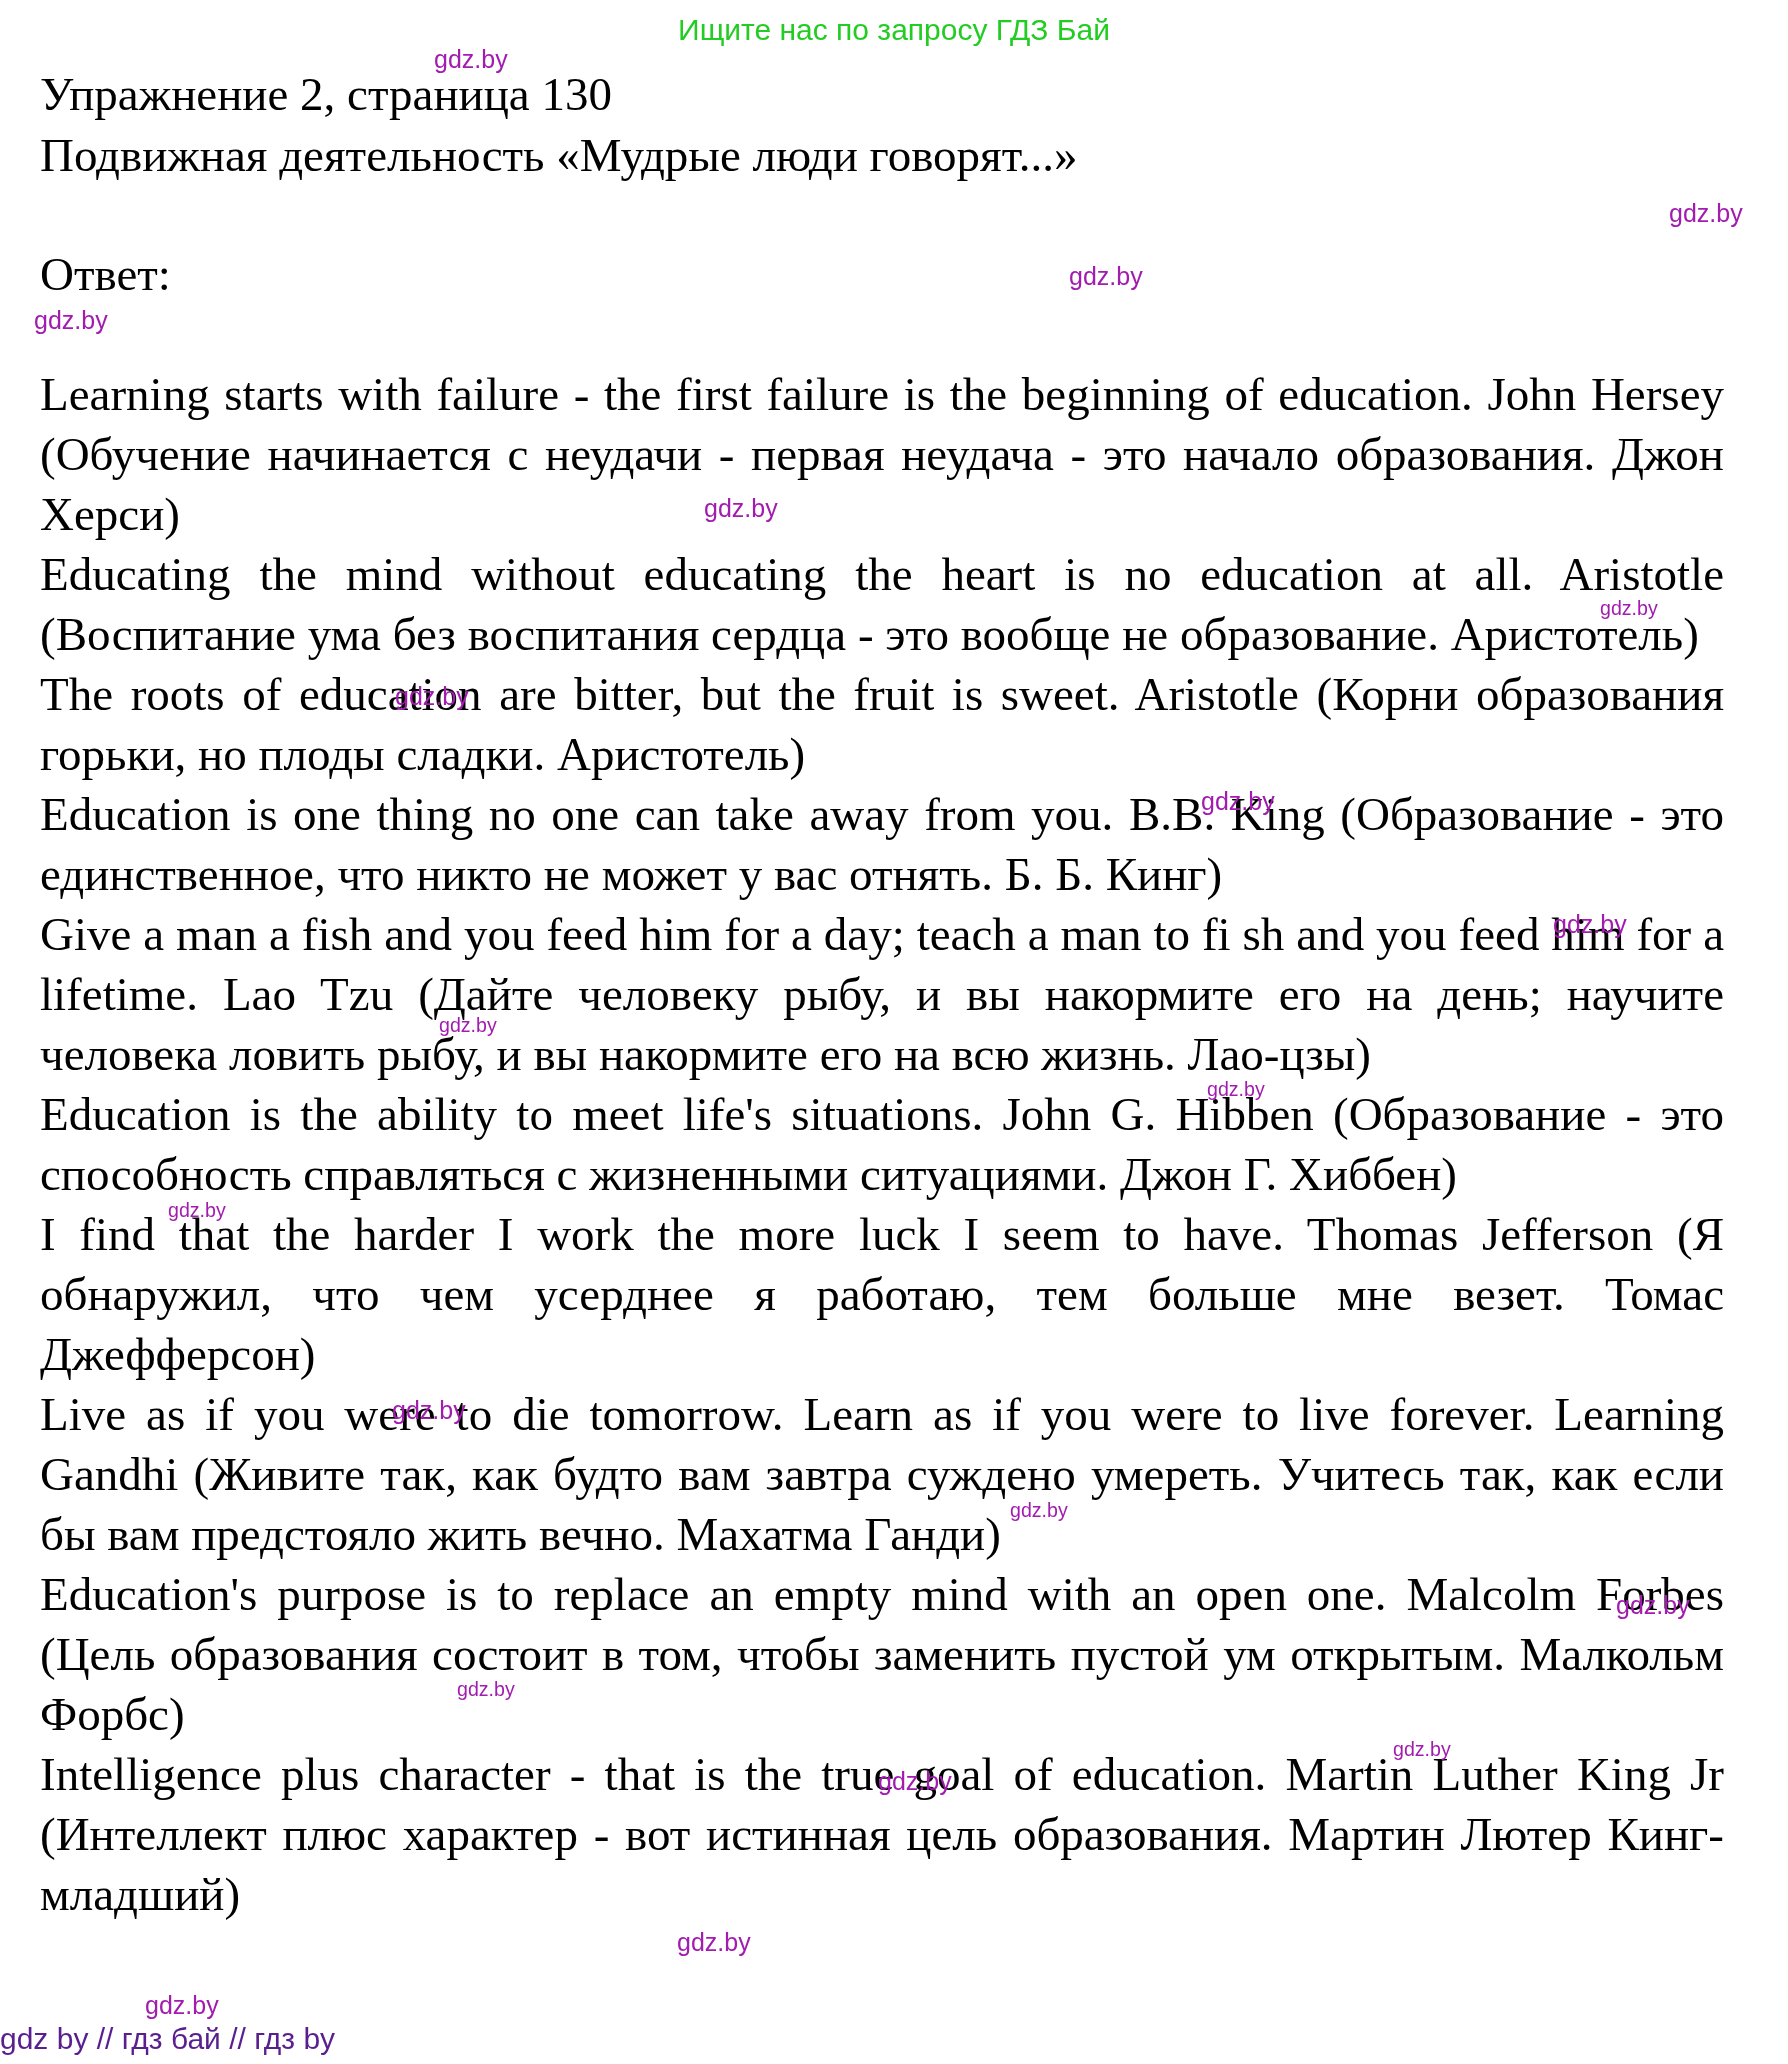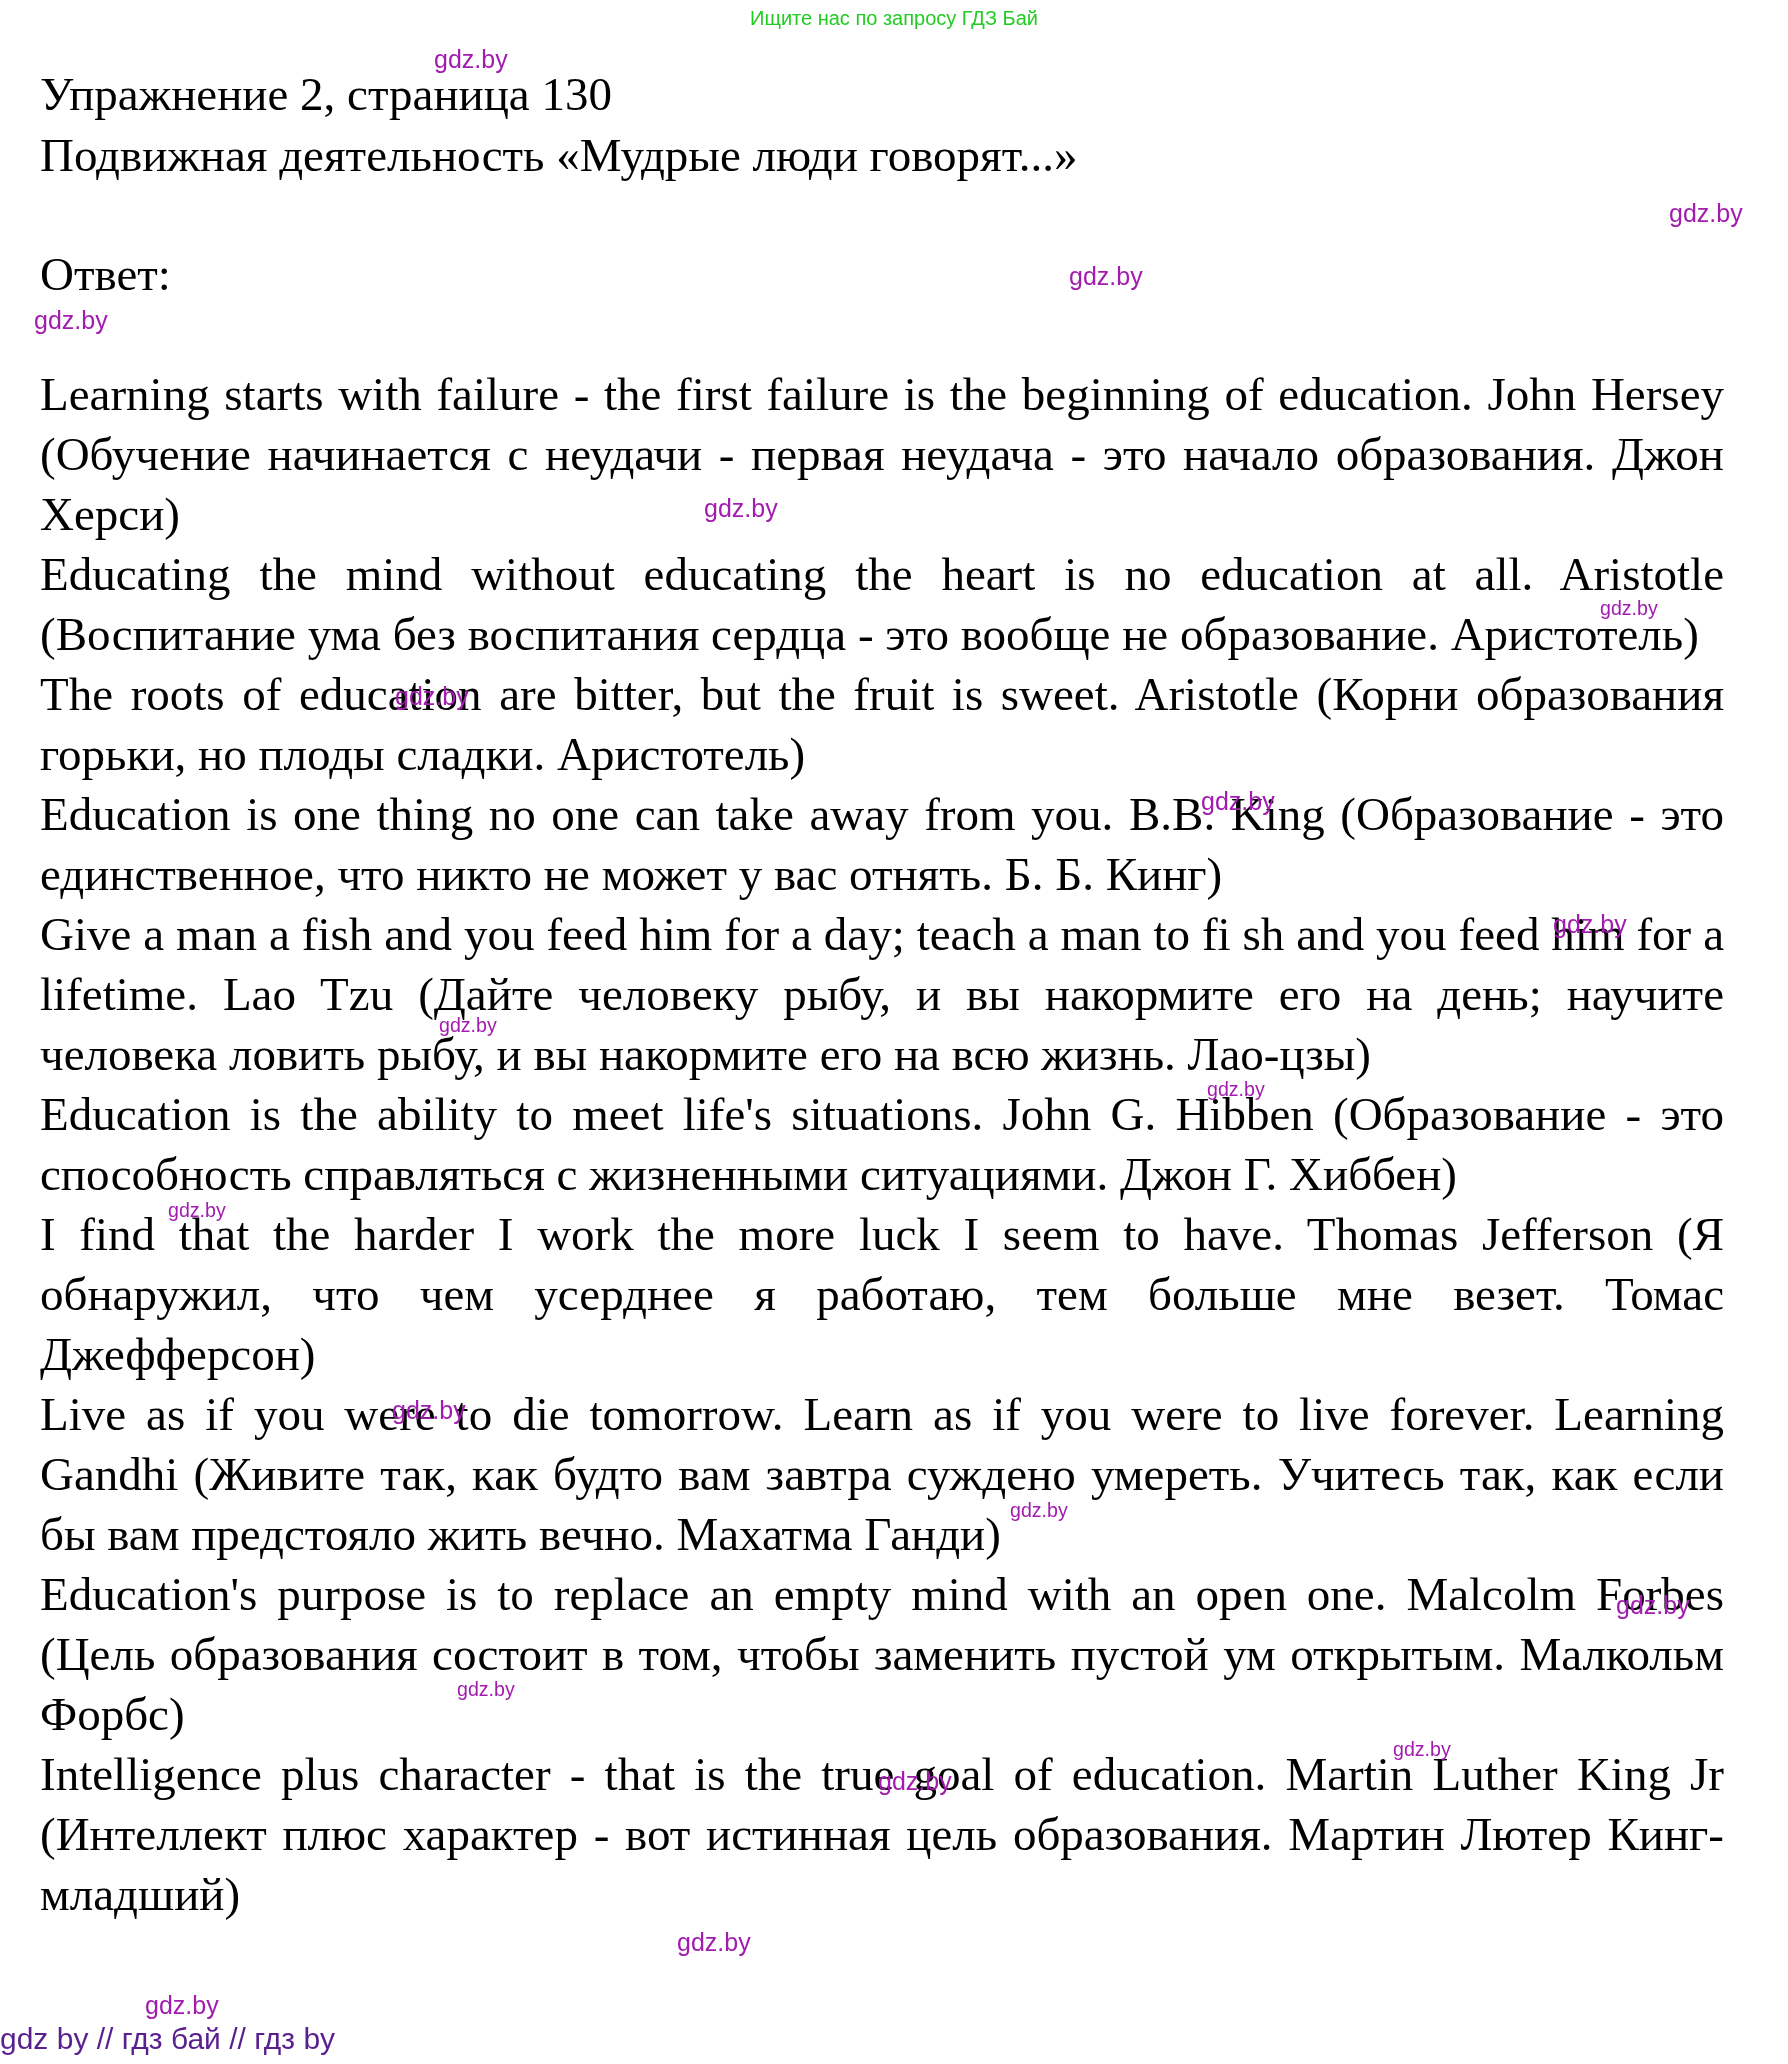--- a/index.html
+++ b/index.html
@@ -1,17 +1,17 @@
 <!DOCTYPE html>
 <html style="font-size:14.3px"><head>
 <meta charset="utf-8">
 <style>
   html, body { margin:0; padding:0; background:#ffffff; }
   body { width:1788px; height:2065px; position:relative; overflow:hidden; font-family:"Liberation Serif", serif; color:#000; }
-  .top-banner { position:absolute; top:0; left:0; width:1788px; text-align:center; font-family:"Liberation Sans", sans-serif; font-size:20px; color:#22cc22; line-height:36px; }
+  .top-banner { position:absolute; top:12px; left:0; width:1788px; text-align:center; font-family:"Liberation Sans", sans-serif; font-size:30px; color:#22cc22; line-height:36px; }
   .title { position:absolute; left:40px; top:66px; font-size:47px; font-weight:normal; line-height:57px; }
   .subtitle { position:absolute; left:40px; top:127px; font-size:47px; line-height:57px; }
   .answer { position:absolute; left:40px; top:246px; font-size:47px; line-height:57px;text-align:center; }
   .body-text { position:absolute; left:40px; top:364px; width:1684px; font-size:47px; line-height:60px; text-align:justify; }
   .quote { margin:0; }
   .wm { position:absolute; font-family:"Liberation Sans", sans-serif; font-size:25px; color:#a21caf; line-height:27px; }
   .footer { position:absolute; top:2021px; left:0; width:1788px; text-align:left; font-family:"Liberation Sans", sans-serif; font-size:30px; color:#5a1f8f; line-height:36px; }
 </style>
 </head>
 <body>

